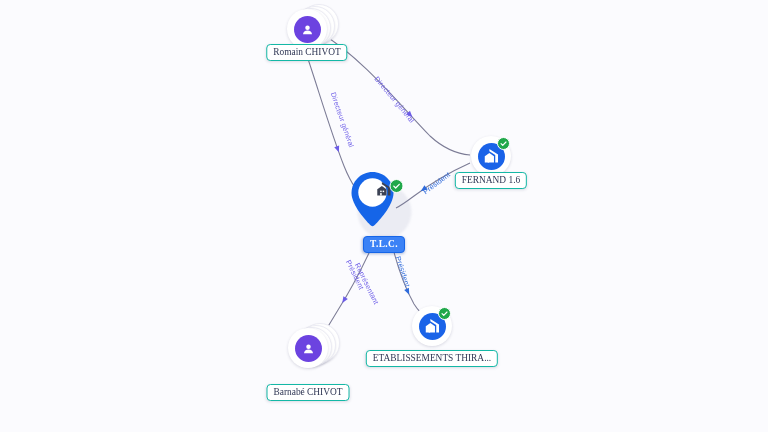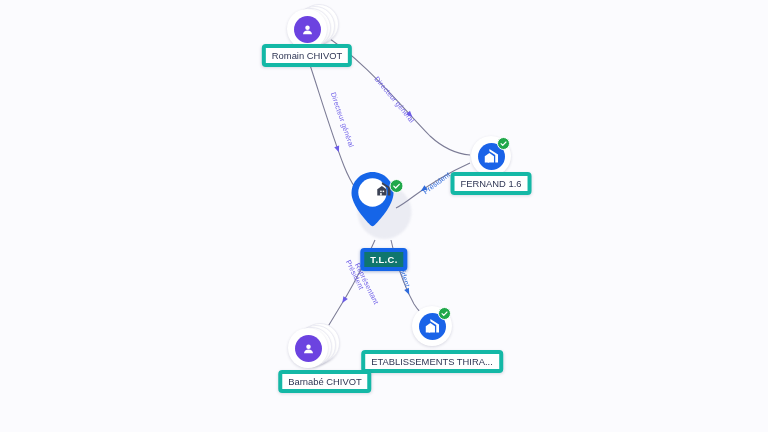--- a/index.html
+++ b/index.html
@@ -103,38 +103,37 @@
     border-radius: 50%;
     background: rgba(130,140,170,0.13);
     filter: blur(1.2px);
   }
 
   
   .node-label {
     position: absolute;
     transform: translateX(-50%);
     background: #ffffff;
-    border: 4px solid #14b8a6;
+    border: 1px solid #14b8a6;
     border-radius: 4px;
     padding: 2.5px 6px 3.5px 6px;
     font-size: 9.4px;
     color: #2f3654;
     white-space: nowrap;
     box-shadow: 0 1px 3px rgba(40,40,80,0.15);
     line-height: 1;
-    font-family: Liberation Sans, sans-serif;
+    font-family: Liberation Serif, serif;
   }
   .node-label.focus {
-    background: #0f766e;
+    background: #3b82f6;
     border-color: #1565e8;
     color: #ffffff;
     font-weight: bold;
     letter-spacing: 0.4px;
     box-shadow: 0 1px 3px rgba(20,60,150,0.35);
-    margin-top: 12px;
   }
 </style>
 </head>
 <body>
 
 <div id="canvas" style="background: rgb(251, 251, 254); width: 768px; height: 432px;">
 
   <svg id="graph-svg" viewBox="0 0 768 432" xmlns="http://www.w3.org/2000/svg">
     <defs>
       <marker id="arrow-purple" viewBox="0 0 10 10" refX="8" refY="5" markerWidth="5" markerHeight="5" orient="auto-start-reverse">
@@ -247,16 +246,16 @@
         <div class="node-stack" style="left:4px;top:-1px;width:38px;height:38px;z-index:2"></div>
         <div class="disc" style="position:absolute;left:0;top:0;width:40px;height:40px;z-index:3">
           <div class="inner-circle person-circle" style="width:27px;height:27px;background:#6c43e0">
             <svg width="15" height="15" viewBox="0 0 24 24">
               <circle cx="12" cy="9" r="3.6" fill="#ffffff"></circle>
               <path d="M4.8 19.4c0-3.7 3.2-6 7.2-6s7.2 2.3 7.2 6z" fill="#ffffff"></path>
             </svg>
           </div>
         </div>
       </div>
-      <div class="node-label" style="left: 308px; top: 370px; margin-left: 17px;">Barnabé CHIVOT</div>
+      <div class="node-label" style="left: 308px; top: 384px;">Barnabé CHIVOT</div>
     </div>
 
 </div>
 
 </body></html>

